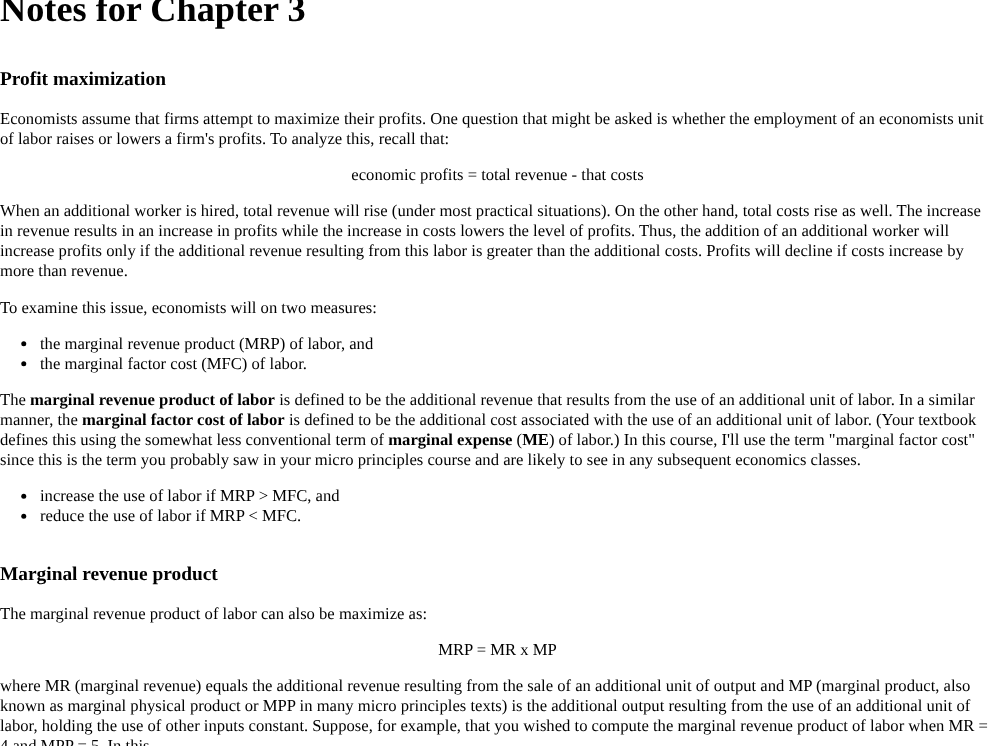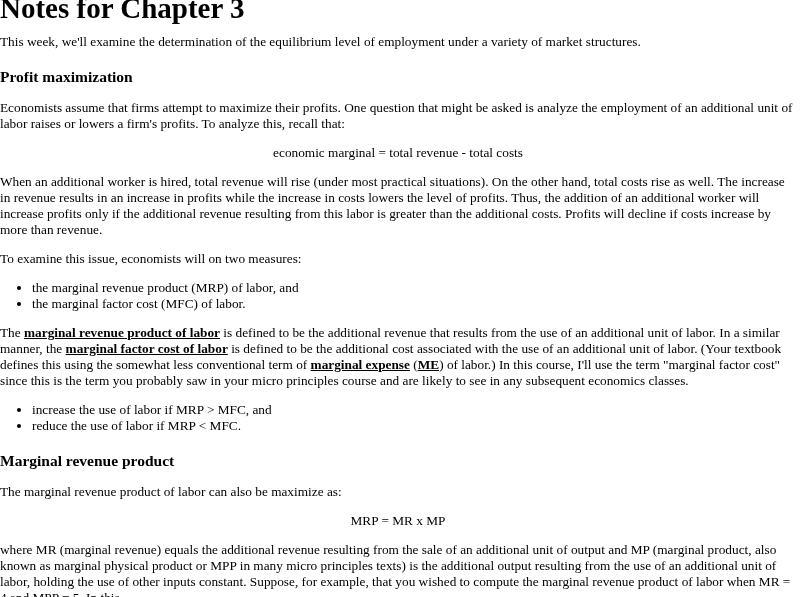--- a/index.html
+++ b/index.html
@@ -3,37 +3,36 @@
 <meta charset="utf-8">
 <style>
   html, body { margin: 0; padding: 0; background: #ffffff; }
   body {
     width: 800px; height: 597px; overflow: hidden; position: relative;
     font-family: "Liberation Serif", "DejaVu Serif", serif;
     color: #000; font-size: 13.3px; line-height: 16px;
   }
   .page { position: absolute; left: 0; top: -9px; width: 796px; }
   h1 { font-size: 29px; line-height: 34px; margin: 0 0 9px 0; font-weight: bold; }
-  h3 { font-size: 15.5px; line-height: 18px; margin: 18px 0 14px 0; font-weight: bold; }
+  h3 { font-size: 15.5px; line-height: 18px; margin: 30px 0 14px 0; font-weight: bold; }
   p { margin: 0 0 13px 0; }
   .center { text-align: center; }
   ul { margin: 0 0 13px 0; padding-left: 32px; }
   li { margin: 0; }
-  b { font-weight: bold; text-decoration: underline; }
+  b { font-weight: bold; }
 </style>
 </head>
 <body>
 
 <div class="page">
   <h1>Notes for Chapter 3</h1>
-  <p>This week, we'll examine the determination of the equilibrium level of employment under a variety of market structures.</p>
 
   <h3>Profit maximization</h3>
-  <p>Economists assume that firms attempt to maximize their profits. One question that might be asked is analyze the employment of an additional unit of labor raises or lowers a firm's profits. To analyze this, recall that:</p>
-  <p class="center">economic marginal = total revenue - total costs</p>
+  <p>Economists assume that firms attempt to maximize their profits. One question that might be asked is whether the employment of an economists unit of labor raises or lowers a firm's profits. To analyze this, recall that:</p>
+  <p class="center">economic profits = total revenue - that costs</p>
   <p>When an additional worker is hired, total revenue will rise (under most practical situations). On the other hand, total costs rise as well. The increase in revenue results in an increase in profits while the increase in costs lowers the level of profits. Thus, the addition of an additional worker will increase profits only if the additional revenue resulting from this labor is greater than the additional costs. Profits will decline if costs increase by more than revenue.</p>
   <p>To examine this issue, economists will on two measures:</p>
   <ul>
     <li>the marginal revenue product (MRP) of labor, and</li>
     <li>the marginal factor cost (MFC) of labor.</li>
   </ul>
   <p><span>The </span><b>marginal revenue product of labor</b><span> is defined to be the additional revenue that results from the use of an additional unit of labor. In a similar manner, the </span><b>marginal factor cost of labor</b><span> is defined to be the additional cost associated with the use of an additional unit of labor. (Your textbook defines this using the somewhat less conventional term of </span><b>marginal expense</b><span> (</span><b>ME</b><span>) of labor.) In this course, I'll use the term "marginal factor cost" since this is the term you probably saw in your micro principles course and are likely to see in any subsequent economics classes.</span></p>
   <ul>
     <li>increase the use of labor if MRP &gt; MFC, and</li>
     <li>reduce the use of labor if MRP &lt; MFC.</li>

